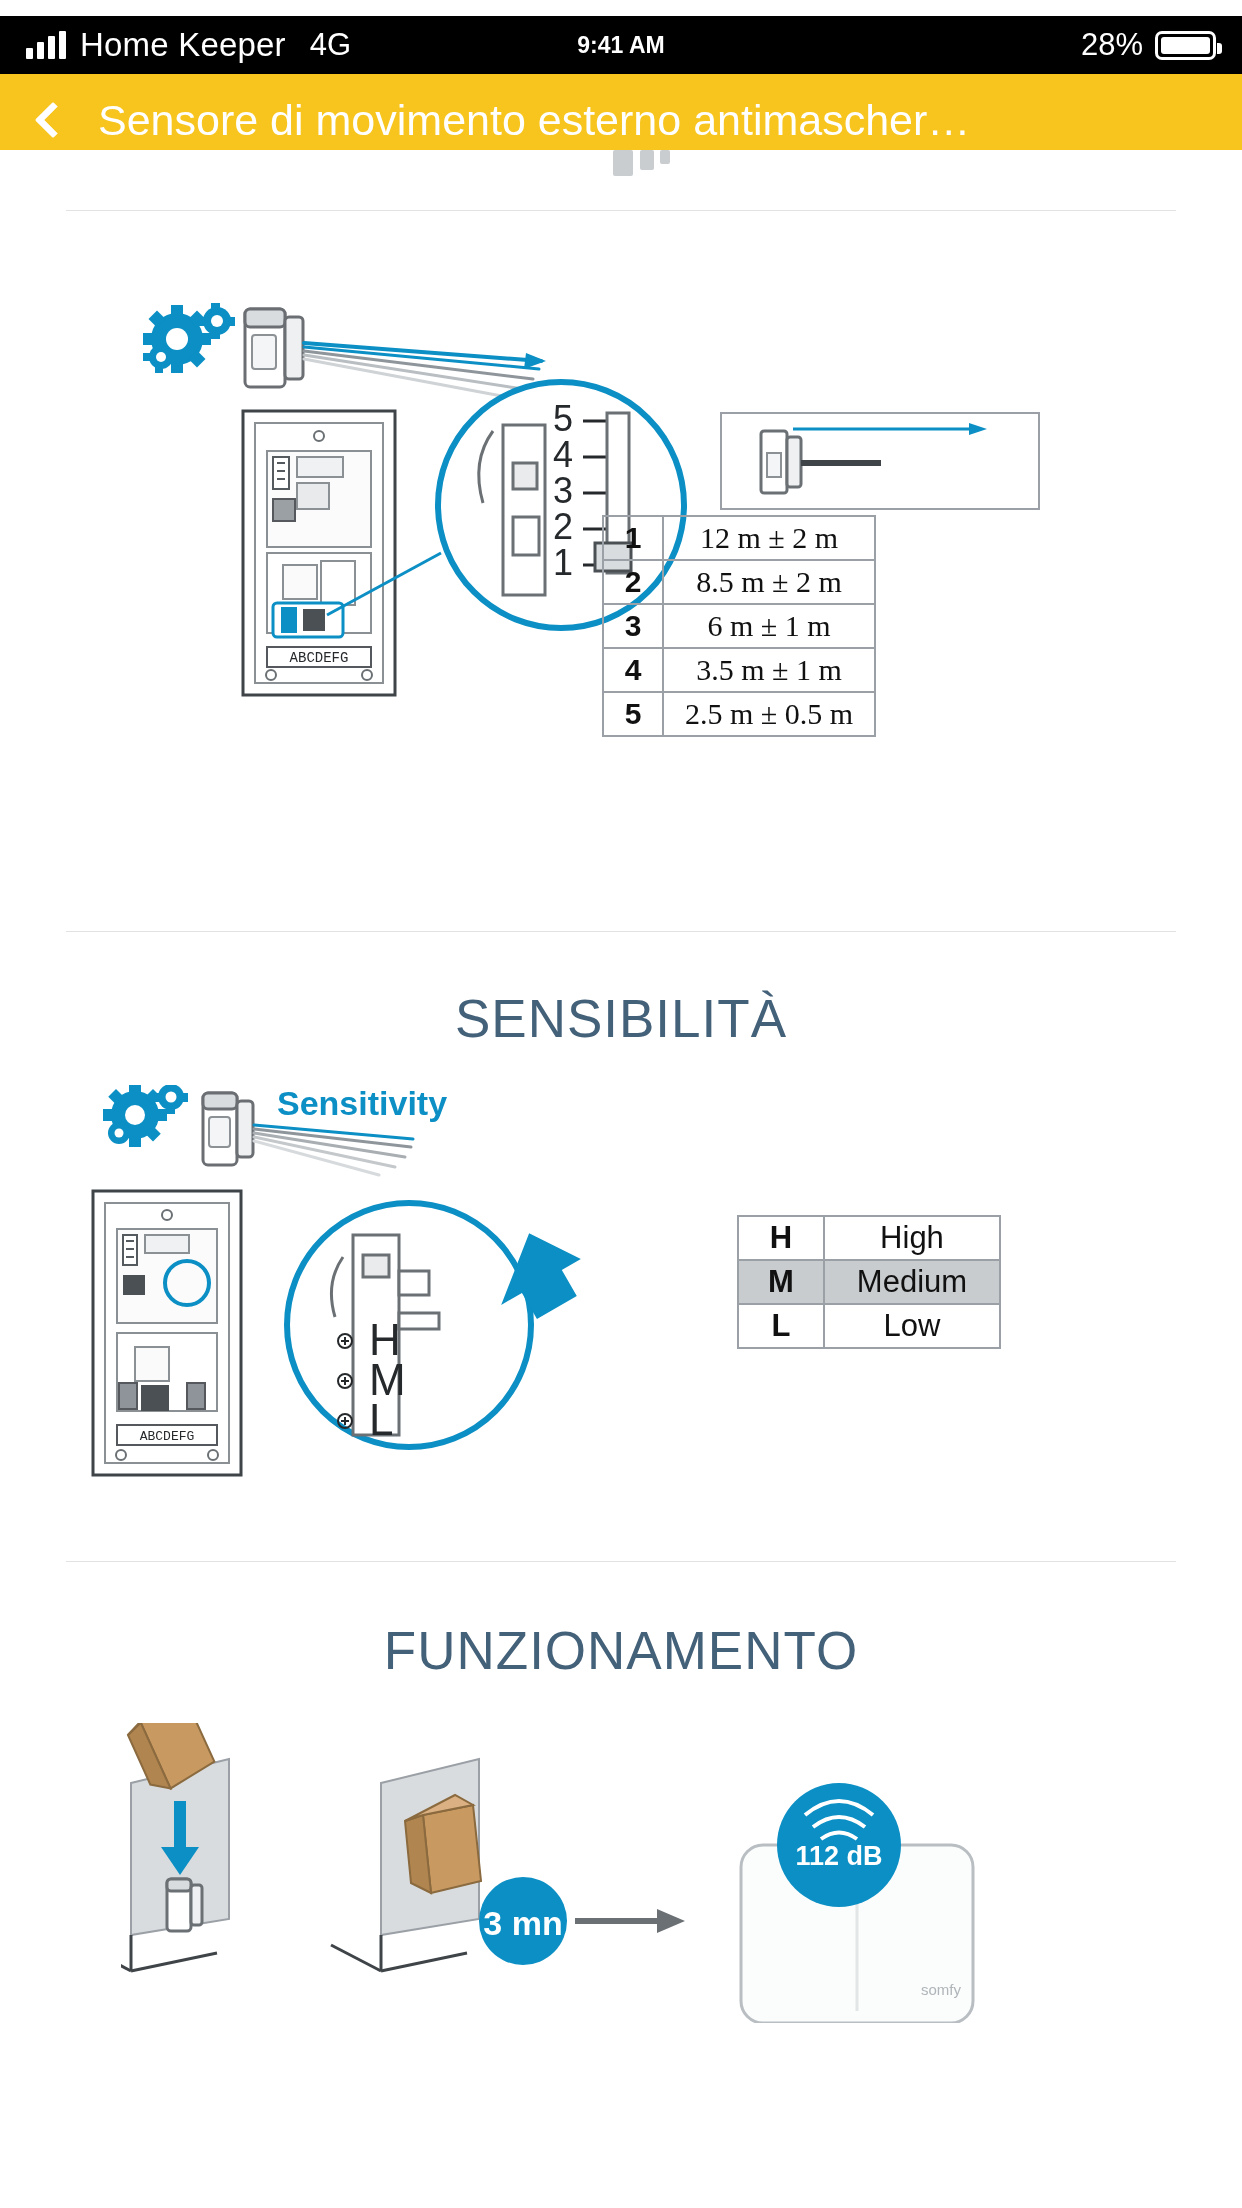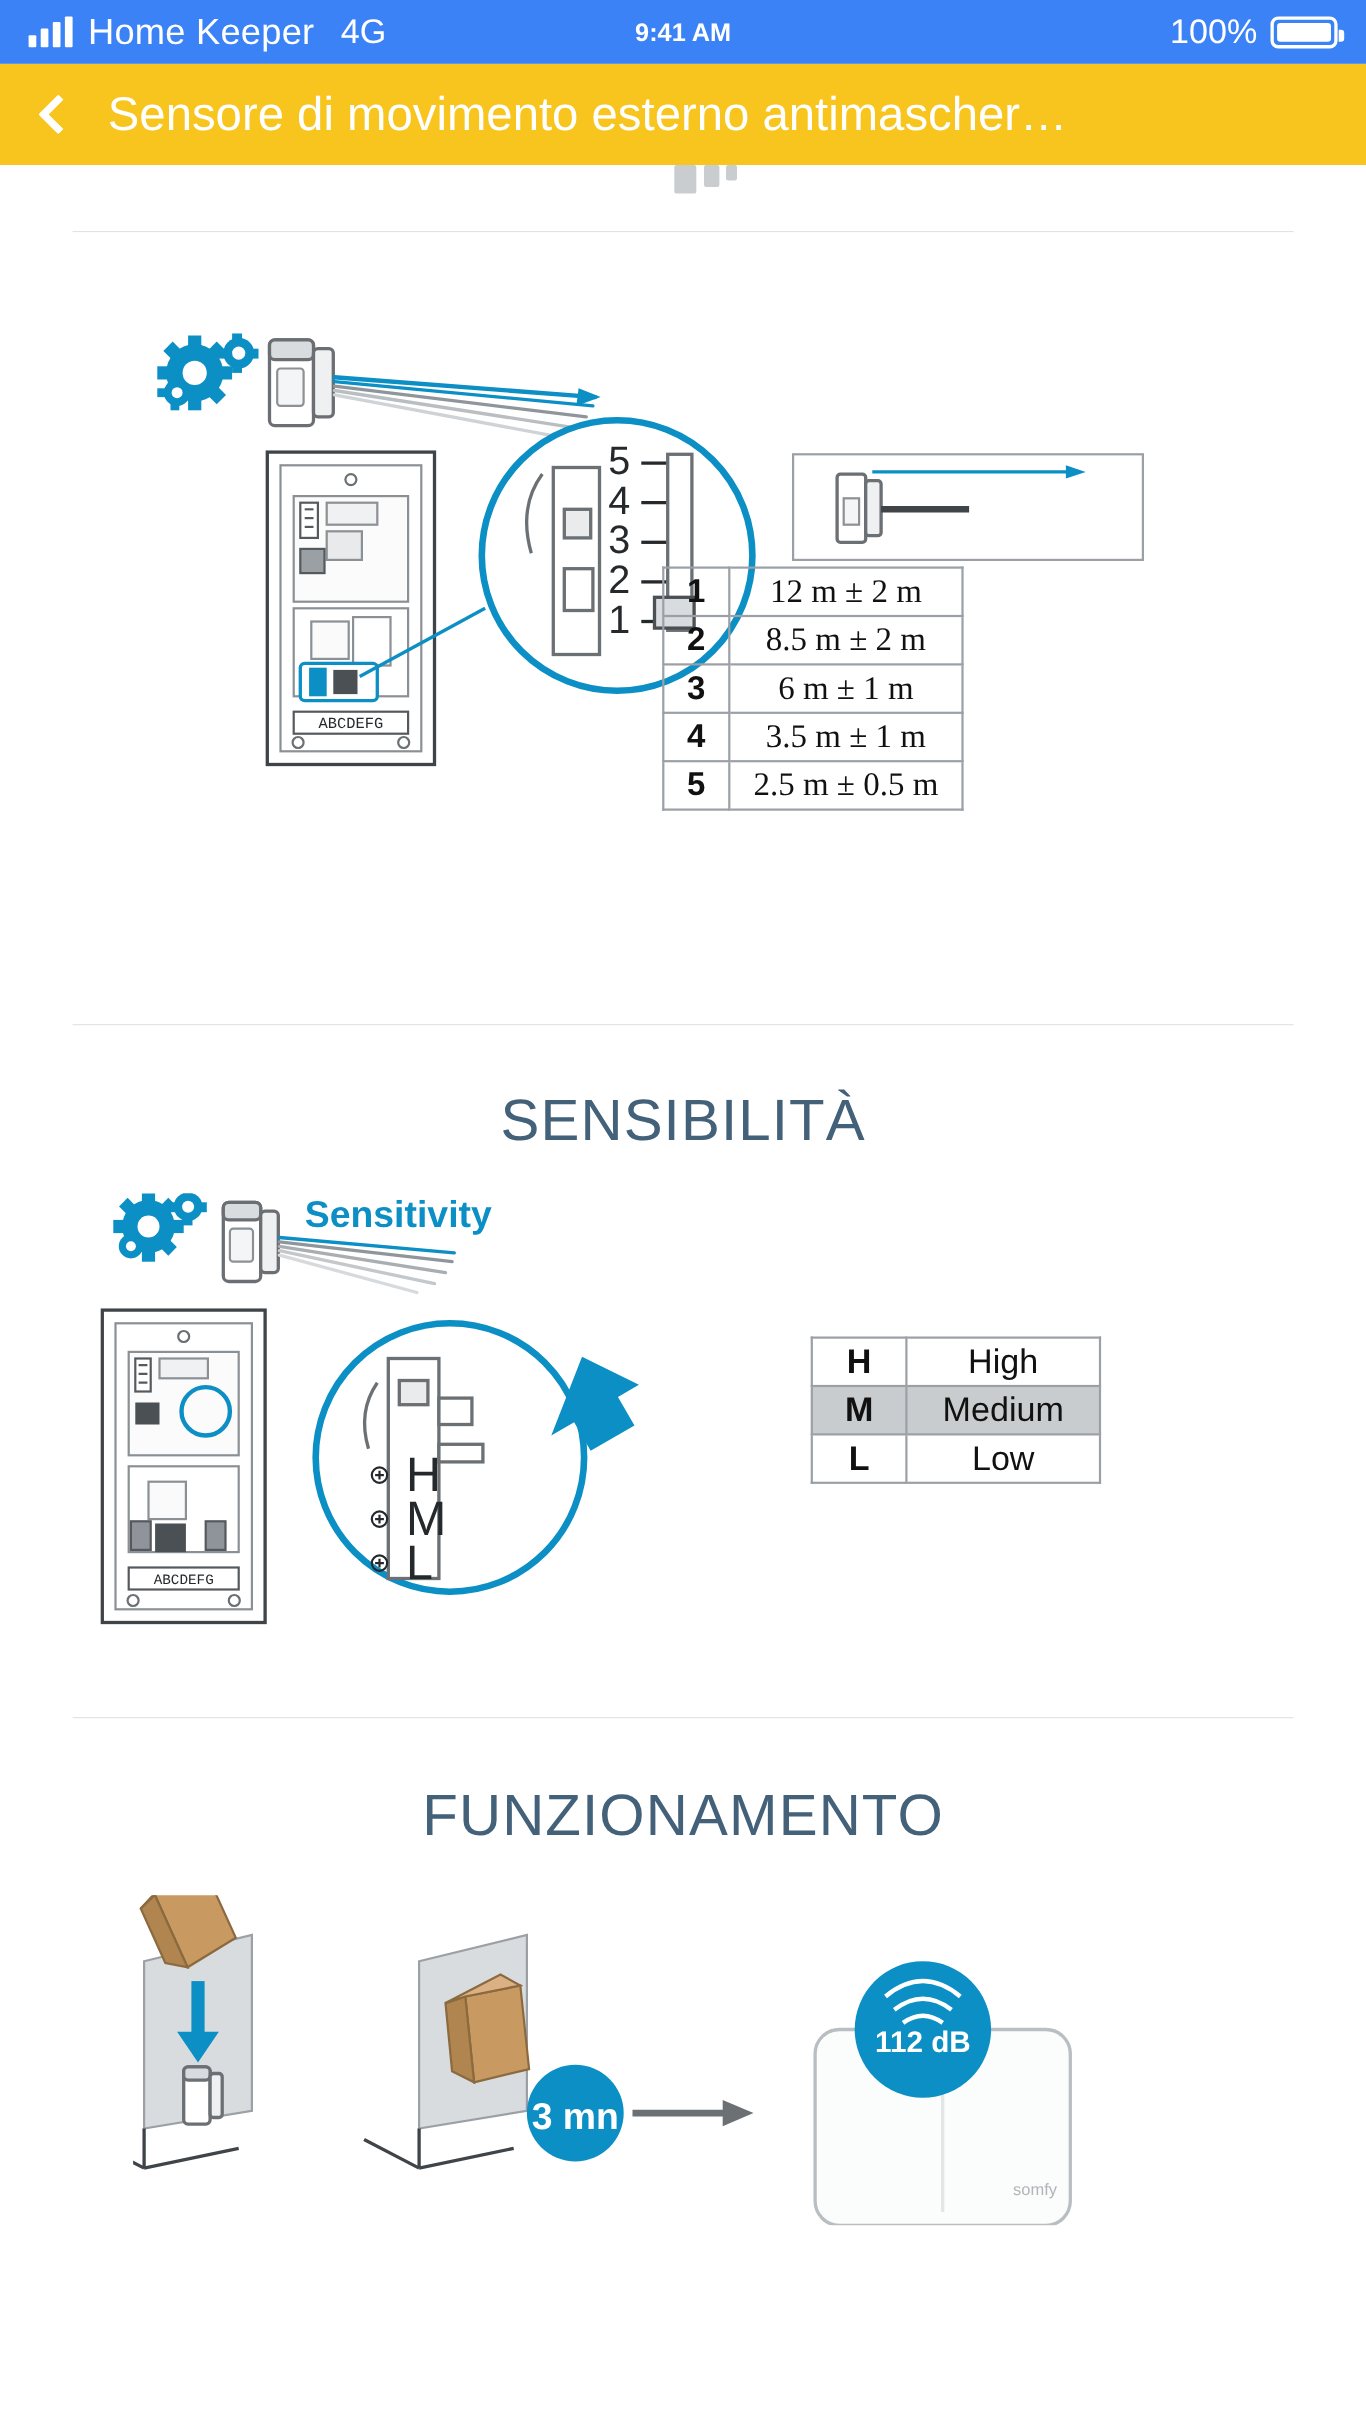--- a/index.html
+++ b/index.html
@@ -8,28 +8,29 @@
     width: 1242px; height: 2208px;
     background: #ffffff;
     font-family: "Liberation Sans", sans-serif;
     overflow: hidden;
     position: relative;
   }
 
   
   .statusbar {
     height: 58px;
-    background: #3b82f6;
+    background: #000000;
     display: flex;
     align-items: center;
     padding: 16px 26px;
     color: #ffffff;
     font-size: 34px;
     font-weight: 600;
     position: relative;
+    margin-top: 16px;
   }
   .sb-left { display: flex; align-items: center; gap: 14px; }
   .signal { display: flex; align-items: flex-end; gap: 4px; height: 28px; }
   .signal i { display:block; width:7px; background:#fff; border-radius:1px; }
   .signal i:nth-child(1){height:11px;}
   .signal i:nth-child(2){height:17px;}
   .signal i:nth-child(3){height:23px;}
   .signal i:nth-child(4){height:28px;}
   .carrier { font-size: 33px; font-weight: 500; letter-spacing:0.2px; }
   .network { font-size: 31px; font-weight: 500; margin-left: 10px; }
@@ -131,21 +132,21 @@
       <i></i>
         <i></i>
         <i></i>
         <i></i>
     </span>
     <span class="carrier">Home Keeper</span>
     <span class="network">4G</span>
   </div>
   <div class="sb-center">9:41 AM</div>
   <div class="sb-right">
-    <span class="batt-pct">100%</span>
+    <span class="batt-pct">28%</span>
     <span class="batt">
         <span></span>
       </span>
   </div>
 </div>
 
 <div class="navbar">
   <div class="back-btn">
     <div class="chev"></div>
   </div>

